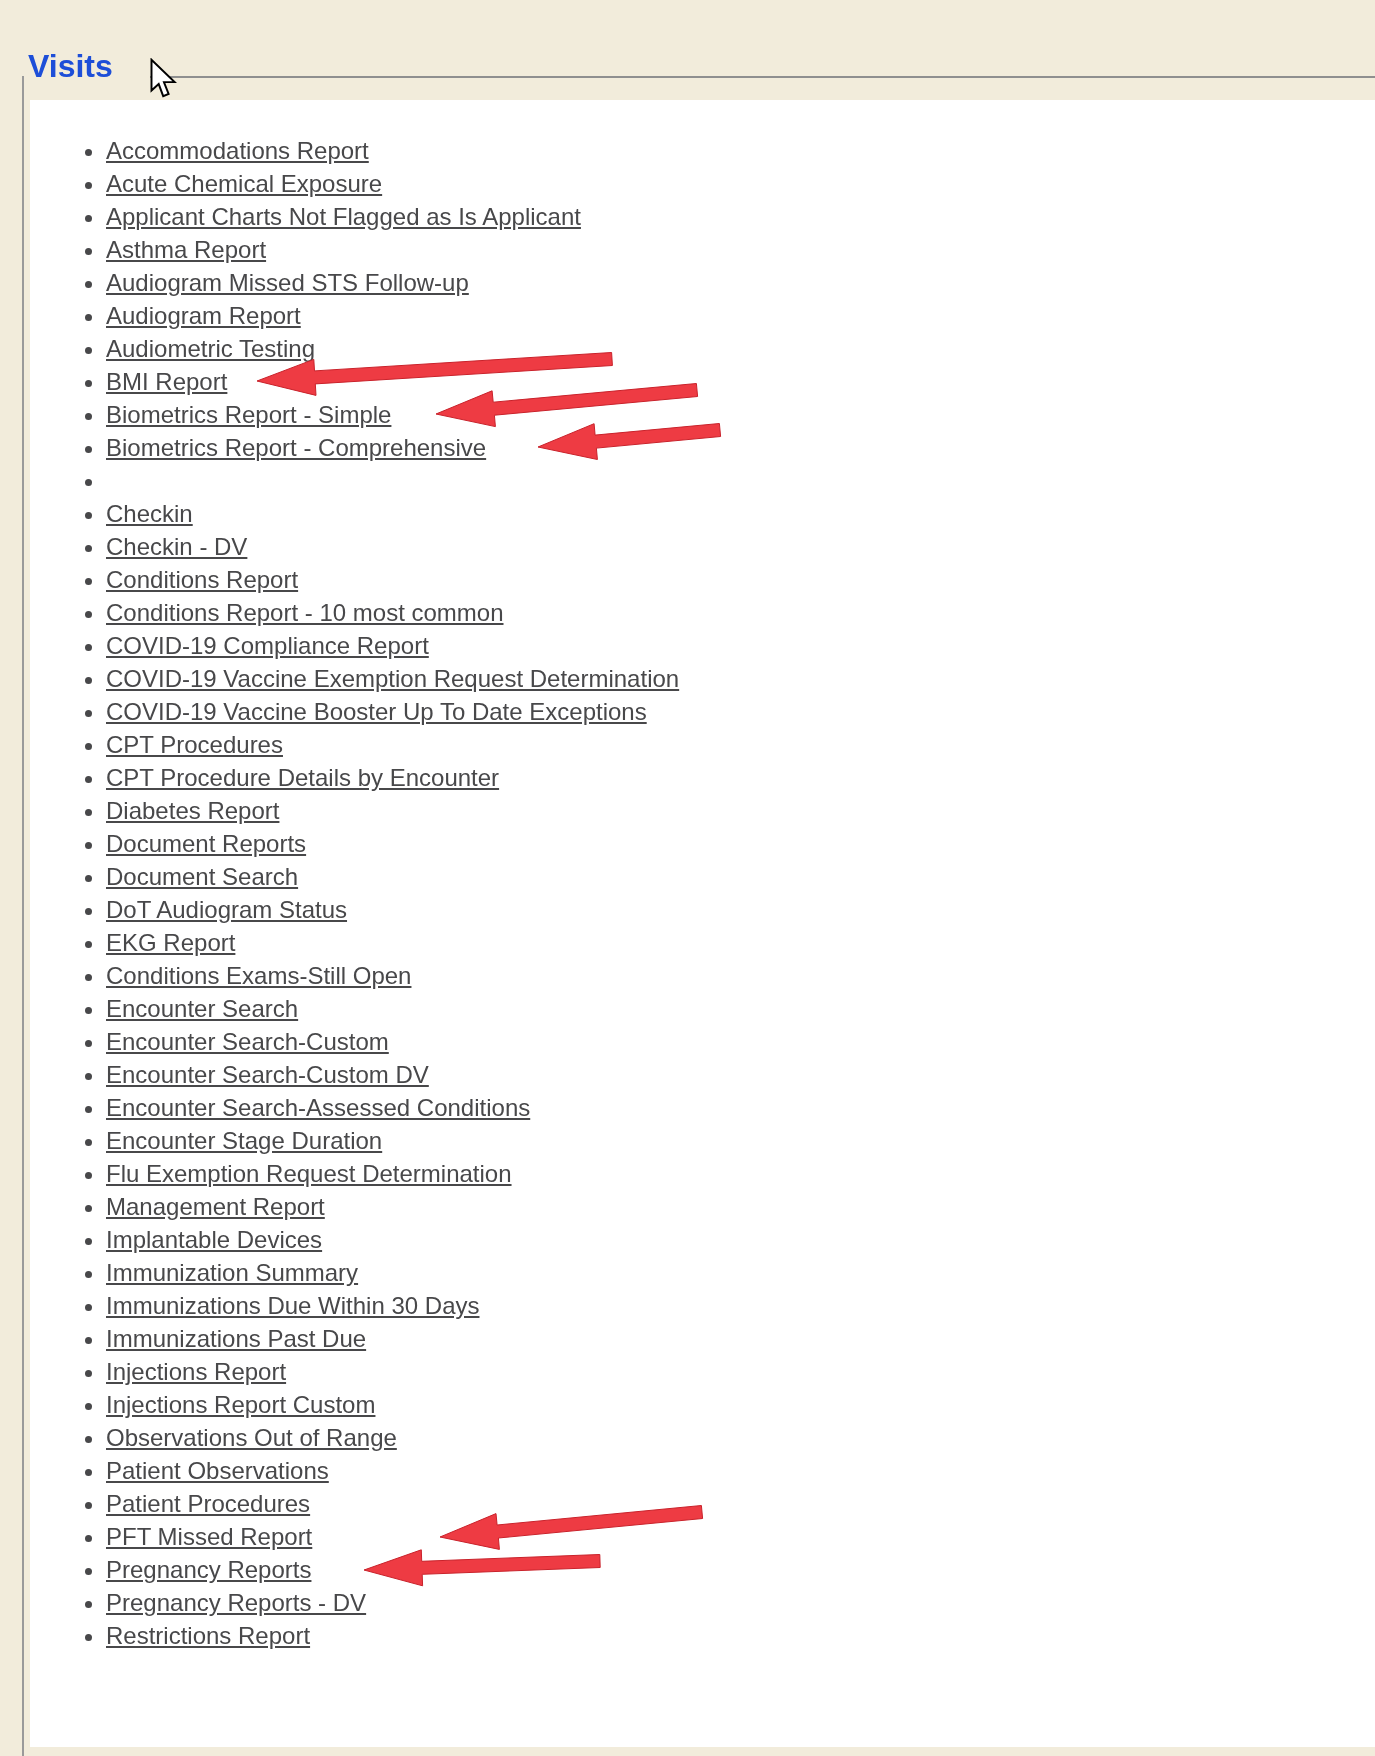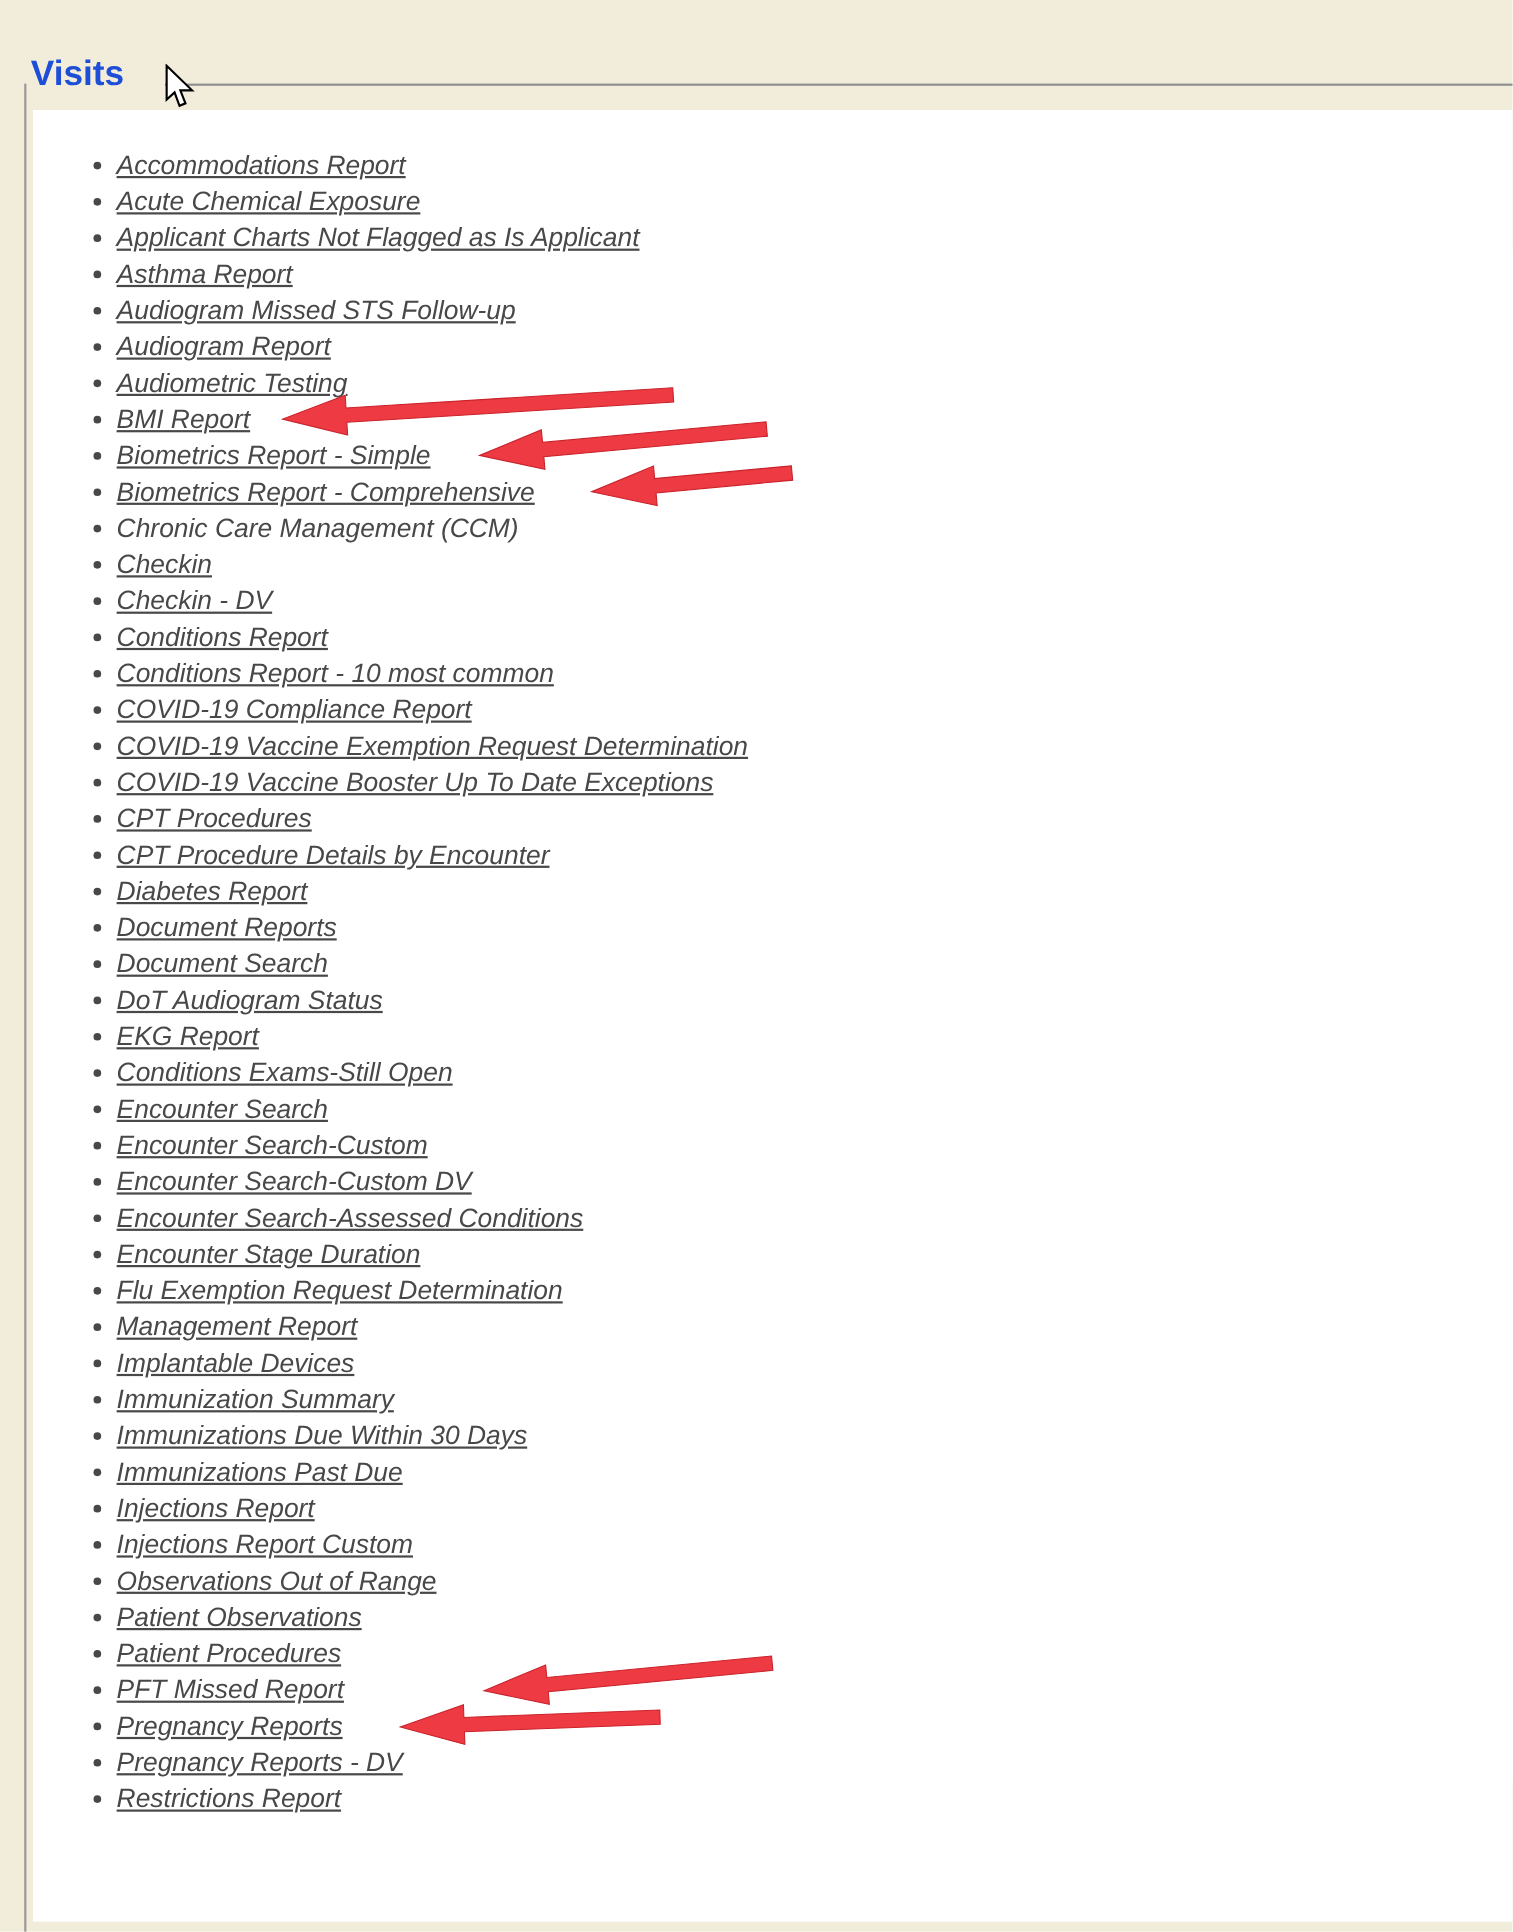--- a/index.html
+++ b/index.html
@@ -17,21 +17,20 @@
   }
   
   .panel{
     position:absolute;left:30px;top:100px;width:1345px;height:1647px;
     background:#ffffff;overflow:hidden;
   }
   ul.report-list{
     margin:0;padding:34px 0 0 76px;
     list-style:disc outside;
     color:#48484a;
-    font-style:italic;
   }
   ul.report-list ul{
     margin:0;padding:0 0 0 80px;
     list-style:circle outside;
   }
   ul.report-list li{
     font-size:24px;line-height:33px;color:#48484a;
   }
   ul.report-list a{
     color:#48484a;text-decoration:underline;cursor:pointer;
@@ -53,21 +52,21 @@
       <li><a href="#">Accommodations Report</a></li>
       <li><a href="#">Acute Chemical Exposure</a></li>
       <li><a href="#">Applicant Charts Not Flagged as Is Applicant</a></li>
       <li><a href="#">Asthma Report</a></li>
       <li><a href="#">Audiogram Missed STS Follow-up</a></li>
       <li><a href="#">Audiogram Report</a></li>
       <li><a href="#">Audiometric Testing</a></li>
       <li><a href="#">BMI Report</a></li>
       <li><a href="#">Biometrics Report - Simple</a></li>
       <li><a href="#">Biometrics Report - Comprehensive</a></li>
-      <li><span class="plain">Chronic Care Management (CCM)</span></li>
+      <li></li>
       <li><a href="#">Checkin</a></li>
       <li><a href="#">Checkin - DV</a></li>
       <li><a href="#">Conditions Report</a></li>
       <li><a href="#">Conditions Report - 10 most common</a></li>
       <li><a href="#">COVID-19 Compliance Report</a></li>
       <li><a href="#">COVID-19 Vaccine Exemption Request Determination</a></li>
       <li><a href="#">COVID-19 Vaccine Booster Up To Date Exceptions</a></li>
       <li><a href="#">CPT Procedures</a></li>
       <li><a href="#">CPT Procedure Details by Encounter</a></li>
       <li><a href="#">Diabetes Report</a></li>

